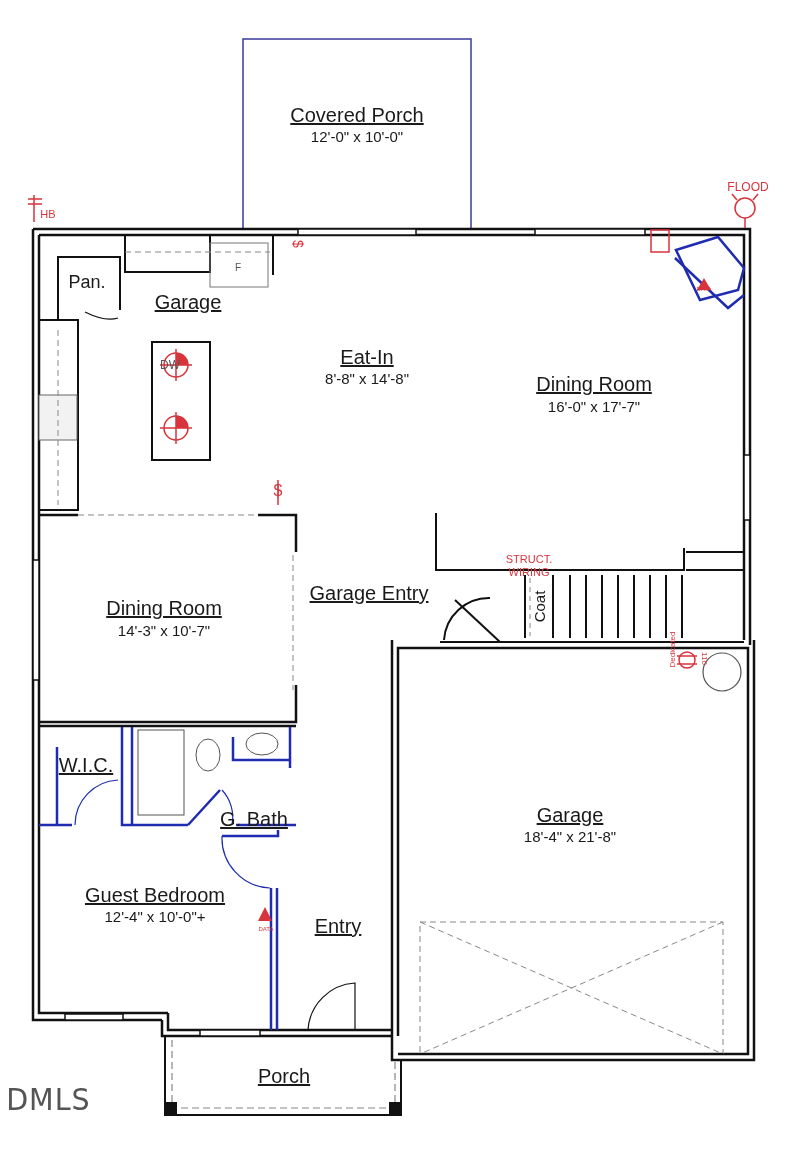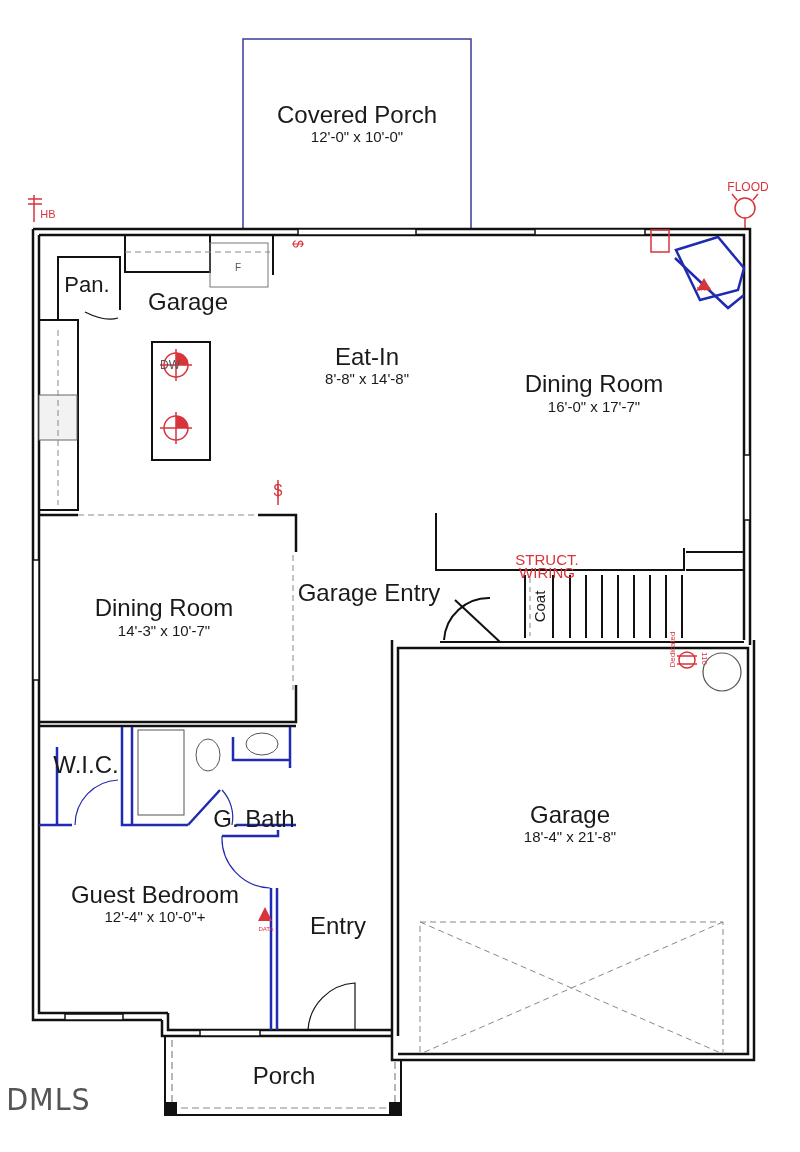--- a/index.html
+++ b/index.html
@@ -1,21 +1,21 @@
 <!DOCTYPE html>
 <html><head>
 <meta charset="utf-8">
 <style>
   html, body { margin:0; padding:0; background:#ffffff; }
   body { width:800px; height:1152px; position:relative; overflow:hidden; font-family:"Liberation Sans", sans-serif; }
   #plan { position:absolute; left:0; top:0; width:800px; height:1152px; }
   .lbl { position:absolute; color:#1a1a1a; text-align:center; white-space:nowrap; transform:translateX(-50%); }
-  .name { font-size:24px; line-height:22px; }
+  .name { font-size:20px; line-height:22px;text-decoration:underline; }
   .dim { font-size:15px; line-height:17px; }
-  .small { font-size:22px; }
+  .small { font-size:18px; }
   .red { color:#d8343c; }
   .wm { position:absolute; left:4px; top:1082px; font-size:30px; letter-spacing:1px; color:#555; font-weight:normal; font-family:"DejaVu Sans", sans-serif; transform:scaleX(0.95); }
 </style>
 </head>
 <body>
 
 <svg id="plan" viewBox="0 0 800 1152" xmlns="http://www.w3.org/2000/svg">
 
   <rect x="243" y="39" width="228" height="190" fill="none" stroke="#3a3a9a" stroke-width="1.5"></rect>
 
@@ -172,21 +172,21 @@
 
 <div class="lbl name" style="left:570px;top:804px">Garage</div>
 <div class="lbl dim" style="left:570px;top:828px">18'-4" x 21'-8"</div>
 
 <div class="lbl name" style="left:284px;top:1065px">Porch</div>
 
 <div class="lbl red" style="left:48px;top:208px;font-size:11px">HB</div>
 <div class="lbl red" style="left:748px;top:180px;font-size:12px">FLOOD</div>
 <div class="lbl red" style="left:704px;top:286px;font-size:6px">DATA</div>
 <div class="lbl red" style="left:266px;top:926px;font-size:6px">DATA</div>
-<div class="lbl red" style="left:547px;top:553px;font-size:15px;width:70px;white-space:normal;line-height:13px">STRUCT. WIRING</div>
+<div class="lbl red" style="left:529px;top:553px;font-size:11px;width:70px;white-space:normal;line-height:13px">STRUCT. WIRING</div>
 <div class="lbl red" style="left:672px;top:645px;font-size:8px;transform:translateX(-50%) rotate(-90deg)">Dedicated</div>
 <div class="lbl red" style="left:704px;top:654px;font-size:8px;transform:translateX(-50%) rotate(90deg)">110</div>
 <div class="lbl" style="left:238px;top:262px;font-size:10px;color:#555">F</div>
 <div class="lbl" style="left:170px;top:358px;font-size:12px;color:#555">DW</div>
 <div class="lbl red" style="left:278px;top:482px;font-size:16px">$</div>
 <div class="lbl red" style="left:298px;top:236px;font-size:14px;transform:translateX(-50%) rotate(90deg)">$</div>
 
 <div class="wm">DMLS</div>
 
 </body></html>

